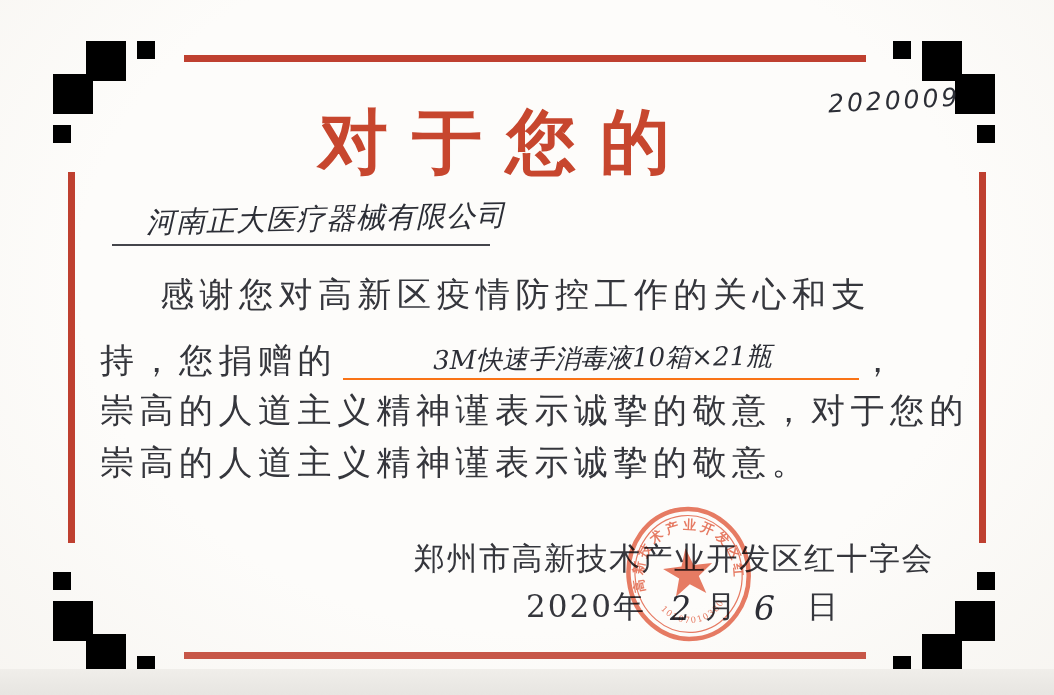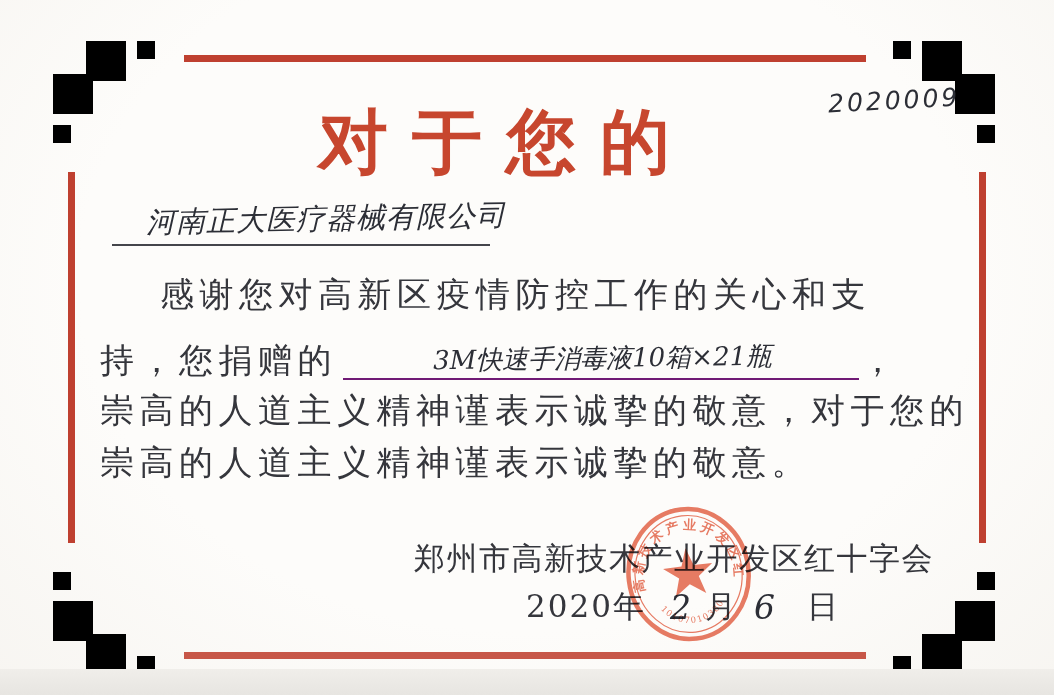--- a/index.html
+++ b/index.html
@@ -52,35 +52,35 @@
   .recipient-line{margin-top:4px;height:2px;background:#44454b;}
   .body-line{
     position:absolute;left:100px;font-size:34px;letter-spacing:5.5px;
     color:var(--print-text);white-space:nowrap;
   }
   .body-line.l1{left:160px;top:272px;}
   .body-line.l2{top:335px;display:flex;align-items:flex-end;width:800px;text-align:center;}
   .body-line.l3{top:388px;}
   .body-line.l4{top:440px;}
   .blank-fill{
-    flex:1 1 auto;border-bottom:2px solid #701a75;
+    flex:1 1 auto;border-bottom:2px solid #f97316;
     margin:0 2px 4px 6px;min-width:0;
   }
   .handwritten-item{
     font-style:italic;font-size:26px;letter-spacing:0px;
     color:var(--ink);white-space:nowrap;display:inline-block;
     transform:rotate(-0.8deg);padding-left:4px;line-height:40px;
   }
   .signature{
     position:absolute;left:414px;top:538px;font-size:31px;
     letter-spacing:1.5px;color:var(--print-text);white-space:nowrap;
   }
   .date-line{
     position:absolute;left:506px;top:586px;display:flex;
-    align-items:center;font-size:31px;color:var(--print-text);
+    align-items:flex-end;font-size:31px;color:var(--print-text);
     white-space:nowrap;
   }
   .date-line .num{font-family:"DejaVu Serif","Liberation Serif",serif;letter-spacing:2px;}
   .date-hand{
     font-style:italic;font-size:33px;color:var(--ink);
     font-family:"DejaVu Serif","Liberation Serif",serif;
   }
   .d-m{margin:0 14px 0 24px;}
   .d-d{margin:0 32px 0 18px;}
   .d-y{margin-left:20px;}

